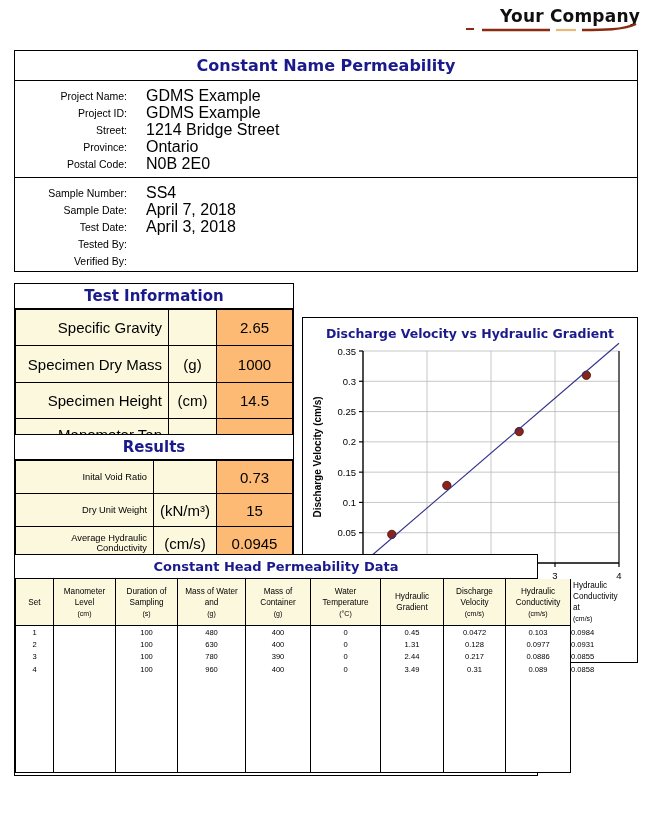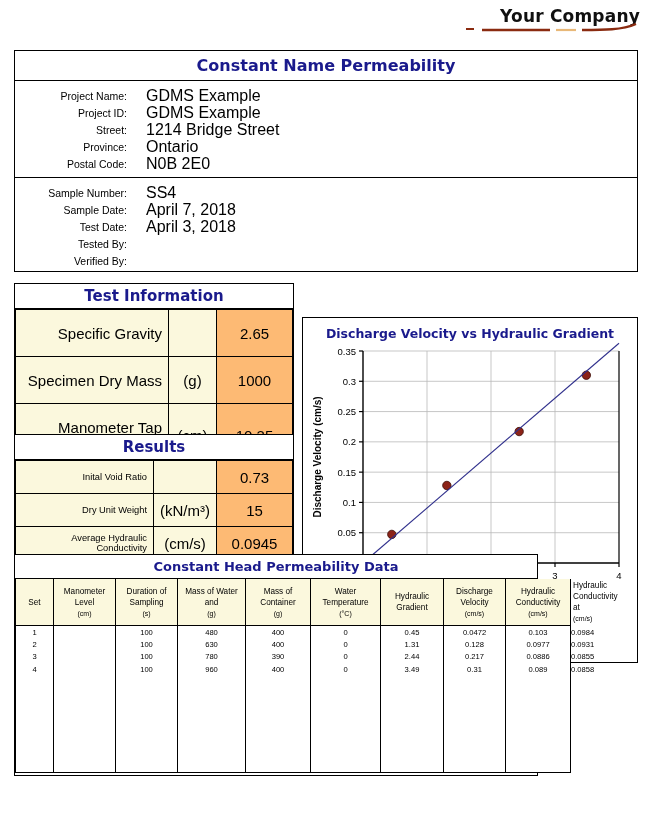--- a/index.html
+++ b/index.html
@@ -182,20 +182,25 @@
       <tbody>
         <tr>
           <td class="cap">Specific Gravity</td>
           <td class="unit"></td>
           <td class="val">2.65</td>
         </tr>
         <tr>
           <td class="cap">Specimen Dry Mass</td>
           <td class="unit">(g)</td>
           <td class="val">1000</td>
+        </tr>
+        <tr>
+          <td class="cap">Specimen Height</td>
+          <td class="unit">(cm)</td>
+          <td class="val">14.5</td>
         </tr>
         <tr>
           <td class="cap">Manometer Tap Distance</td>
           <td class="unit">(cm)</td>
           <td class="val">10.35</td>
         </tr>
       </tbody>
     </table>
   </div>
 

